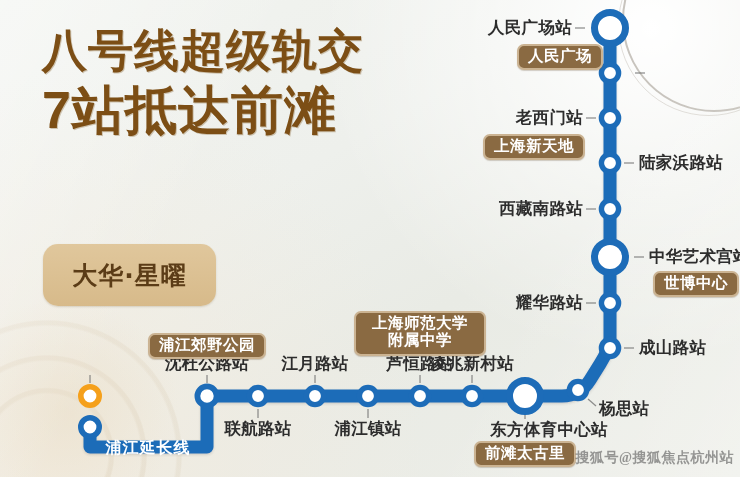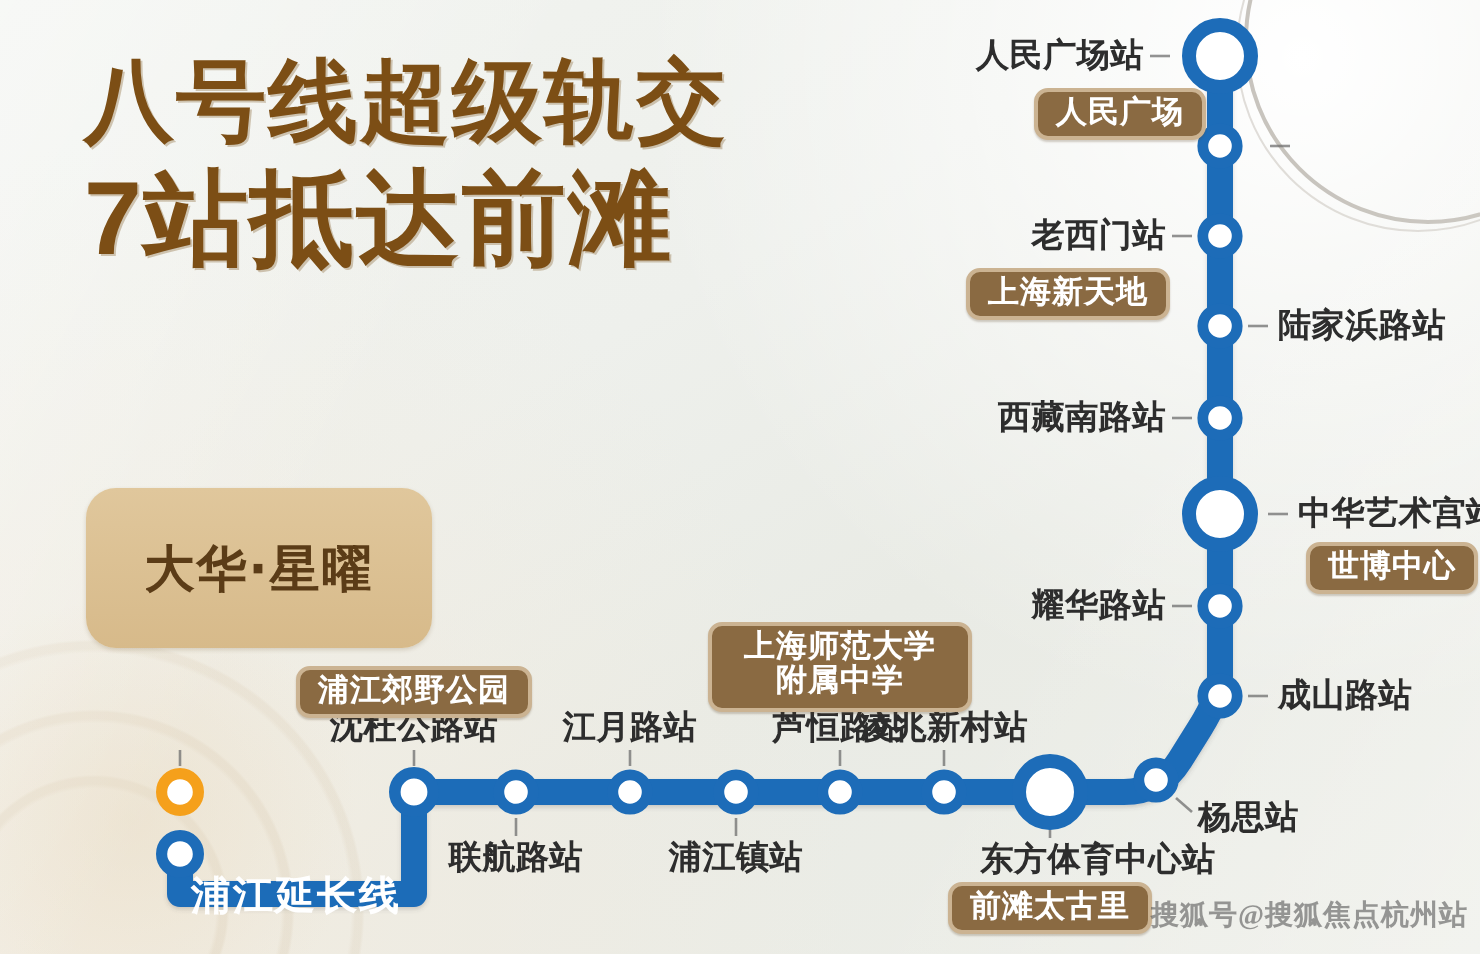--- a/index.html
+++ b/index.html
@@ -45,21 +45,21 @@
     color:#7C4E15;font-weight:bold;letter-spacing:1px;line-height:1;
     font-family:Liberation Sans, sans-serif;
     text-shadow:1px 1px 0 rgba(120,78,24,.30);
   }
   .hl1{font-size:45px;}
   .hl2{font-size:52px;margin-top:11px;}
 
   
   .proj-badge{
     position:absolute;left:43px;top:244px;z-index:6;
-    width:173px;height:80px;border-radius:15px;
+    width:173px;height:62px;border-radius:15px;
     background:linear-gradient(180deg,#e0c79c 0%,#d7ba8a 100%);
     box-shadow:0 1px 2px rgba(120,95,55,.22);
     display:flex;align-items:center;justify-content:center;
   }
   .proj-badge span{
     color:#5b3c17;font-size:25px;font-weight:bold;letter-spacing:1px;
     font-family:"DejaVu Sans","Liberation Sans",sans-serif;
   }
 
   
@@ -85,21 +85,21 @@
     padding:2px 9px 3px;line-height:1.12;text-align:center;
     font-family:"DejaVu Sans","Liberation Sans",sans-serif;
     box-shadow:0 1px 1px rgba(90,68,40,.25);
   }
   .poi.c{transform:translate(-50%,0);}
   .poi.two{padding:2px 16px 4px;}
 
   
   .branch-tag{
     position:absolute;z-index:9;white-space:nowrap;
-    color:#ffffff;font-size:20px;font-weight:bold;letter-spacing:1px;
+    color:#ffffff;font-size:16px;font-weight:bold;letter-spacing:1px;
     font-family:"DejaVu Sans","Liberation Sans",sans-serif;
     transform:translate(-50%,-50%);
   }
 
   
   .wm{
     position:absolute;right:6px;bottom:10px;z-index:12;
     color:rgba(92,92,92,.62);font-size:14px;font-weight:bold;letter-spacing:.5px;
     font-family:Liberation Serif, serif;white-space:nowrap;
   }

